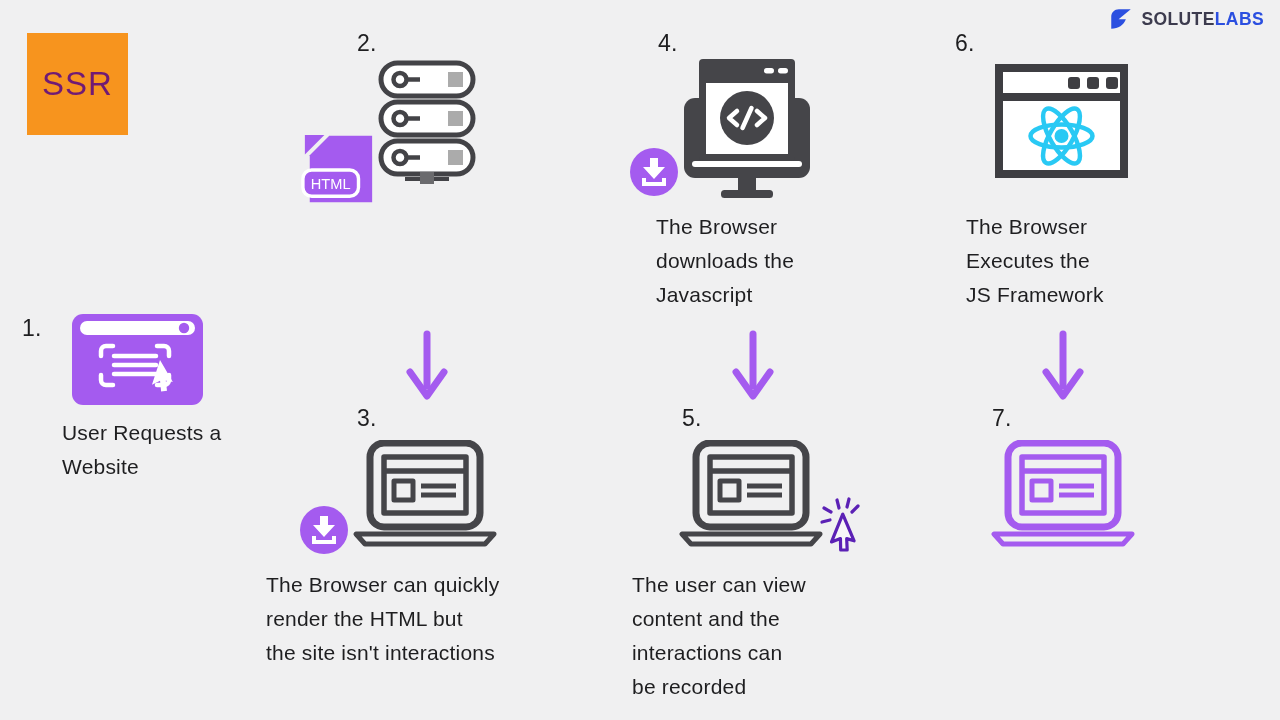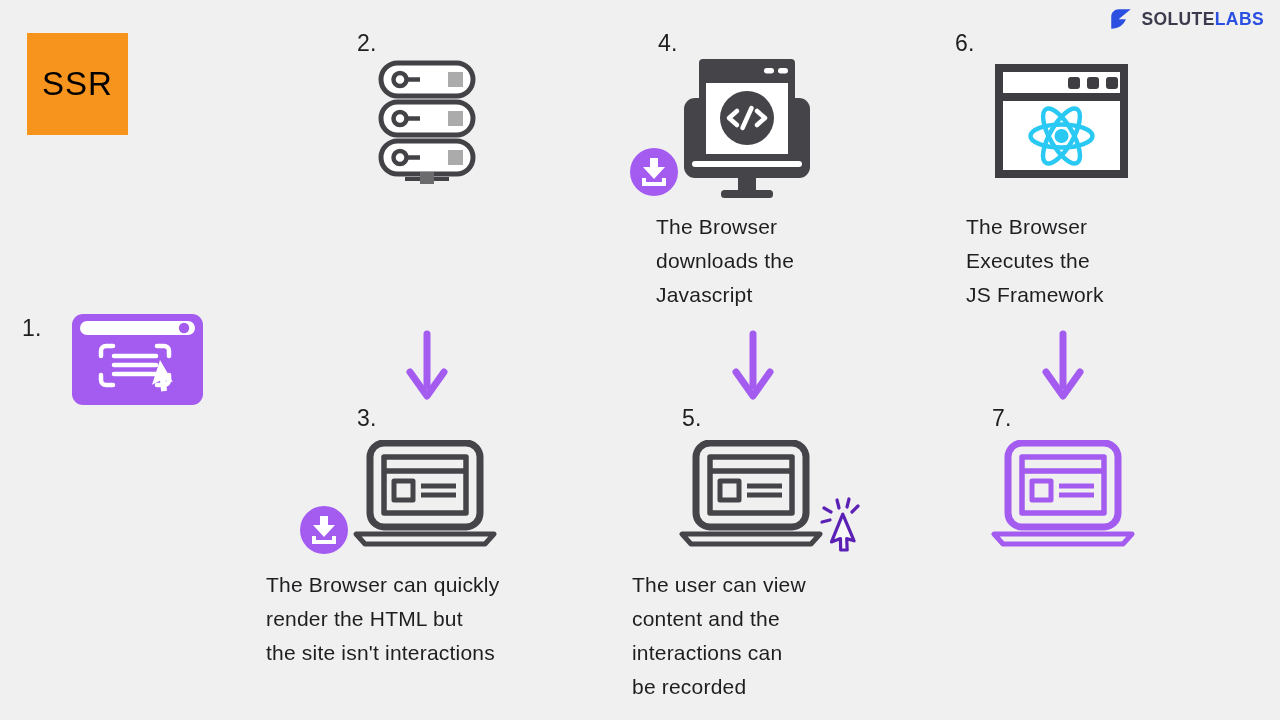--- a/index.html
+++ b/index.html
@@ -14,21 +14,21 @@
     letter-spacing:0.3px;
   }
   .caption{
     position:absolute;font-size:21px;line-height:34px;font-weight:500;
     color:#1e1e20;white-space:pre-line;letter-spacing:0.2px;
   }
   .ssr-badge{
     position:absolute;left:27px;top:33px;width:101px;height:102px;
     background:#f7941e;display:flex;align-items:center;justify-content:center;
   }
-  .ssr-badge span{color:#000000;font-size:33px;font-weight:500;letter-spacing:1px;}
+  .ssr-badge span{color:#701a75;font-size:33px;font-weight:500;letter-spacing:1px;}
   .logo{
     position:absolute;top:6px;right:16px;display:flex;align-items:center;gap:7px;
   }
   .logo .brand{font-size:17.5px;font-weight:700;letter-spacing:0.4px;color:#3c3b4e;}
   .logo .brand .labs{color:#2b4fe0;}
   svg{display:block;}
 </style>
 </head>
 <body>
 
@@ -91,20 +91,28 @@
         <line x1="28.5" y1="97.5" x2="42" y2="97.5"></line>
       </g>
       <g fill="#ababab">
         <rect x="70" y="12" width="15" height="15"></rect>
         <rect x="70" y="51" width="15" height="15"></rect>
         <rect x="70" y="90" width="15" height="15"></rect>
       </g>
       <line x1="49" y1="114" x2="49" y2="121" stroke="#434347" stroke-width="4"></line>
       <line x1="27" y1="119" x2="71" y2="119" stroke="#434347" stroke-width="4"></line>
       <rect x="42" y="112" width="14" height="12" fill="#6b6b6e"></rect>
+    </svg>
+  </div>
+  <div class="abs" style="left:300px;top:130px">
+    <svg width="78" height="78" viewBox="0 0 80 80">
+      <polygon points="30,6 74,6 74,74 10,74 10,26" fill="#a45bef"></polygon>
+      <polygon points="5,25 25,5 5,5" fill="#a45bef"></polygon>
+      <rect x="3" y="41" width="57" height="27" rx="9" fill="#a45bef" stroke="#ffffff" stroke-width="3.5"></rect>
+      <text x="31.5" y="60" text-anchor="middle" font-size="15" font-weight="500" fill="#ffffff" font-family="Liberation Sans, sans-serif">HTML</text>
     </svg>
   </div>
 
   <div class="abs" style="left:626px;top:58px">
     <svg width="190" height="142" viewBox="0 0 190 142">
       <rect x="58" y="40" width="126" height="80" rx="11" fill="#454549"></rect>
       <rect x="66" y="103" width="110" height="6" rx="3" fill="#ffffff"></rect>
       <rect x="112" y="120" width="18" height="12" fill="#454549"></rect>
       <rect x="95" y="132" width="52" height="8" rx="3.5" fill="#454549"></rect>
       <rect x="73" y="1" width="96" height="102" rx="4" fill="#454549"></rect>
@@ -220,20 +228,22 @@
         <rect x="34" y="17" width="82" height="56" stroke-width="5.5"></rect>
         <line x1="34" y1="31" x2="116" y2="31" stroke-width="5.5"></line>
         <rect x="44" y="41" width="19" height="19" stroke-width="5"></rect>
         <line x1="71" y1="46" x2="106" y2="46" stroke-width="5"></line>
         <line x1="71" y1="55" x2="106" y2="55" stroke-width="5"></line>
         <path d="M6 94 L144 94 L135 104 L15 104 Z" stroke-width="5"></path>
       </g>
     </svg>
   </div>
 
+  <div class="caption" style="left:62px;top:416px;width:240px">User Requests a
+Website</div>
   <div class="caption" style="left:266px;top:568px;width:340px">The Browser can quickly
 render the HTML but
 the site isn't interactions</div>
   <div class="caption" style="left:656px;top:210px;width:250px">The Browser
 downloads the
 Javascript</div>
   <div class="caption" style="left:632px;top:568px;width:270px">The user can view
 content and the
 interactions can
 be recorded</div>

